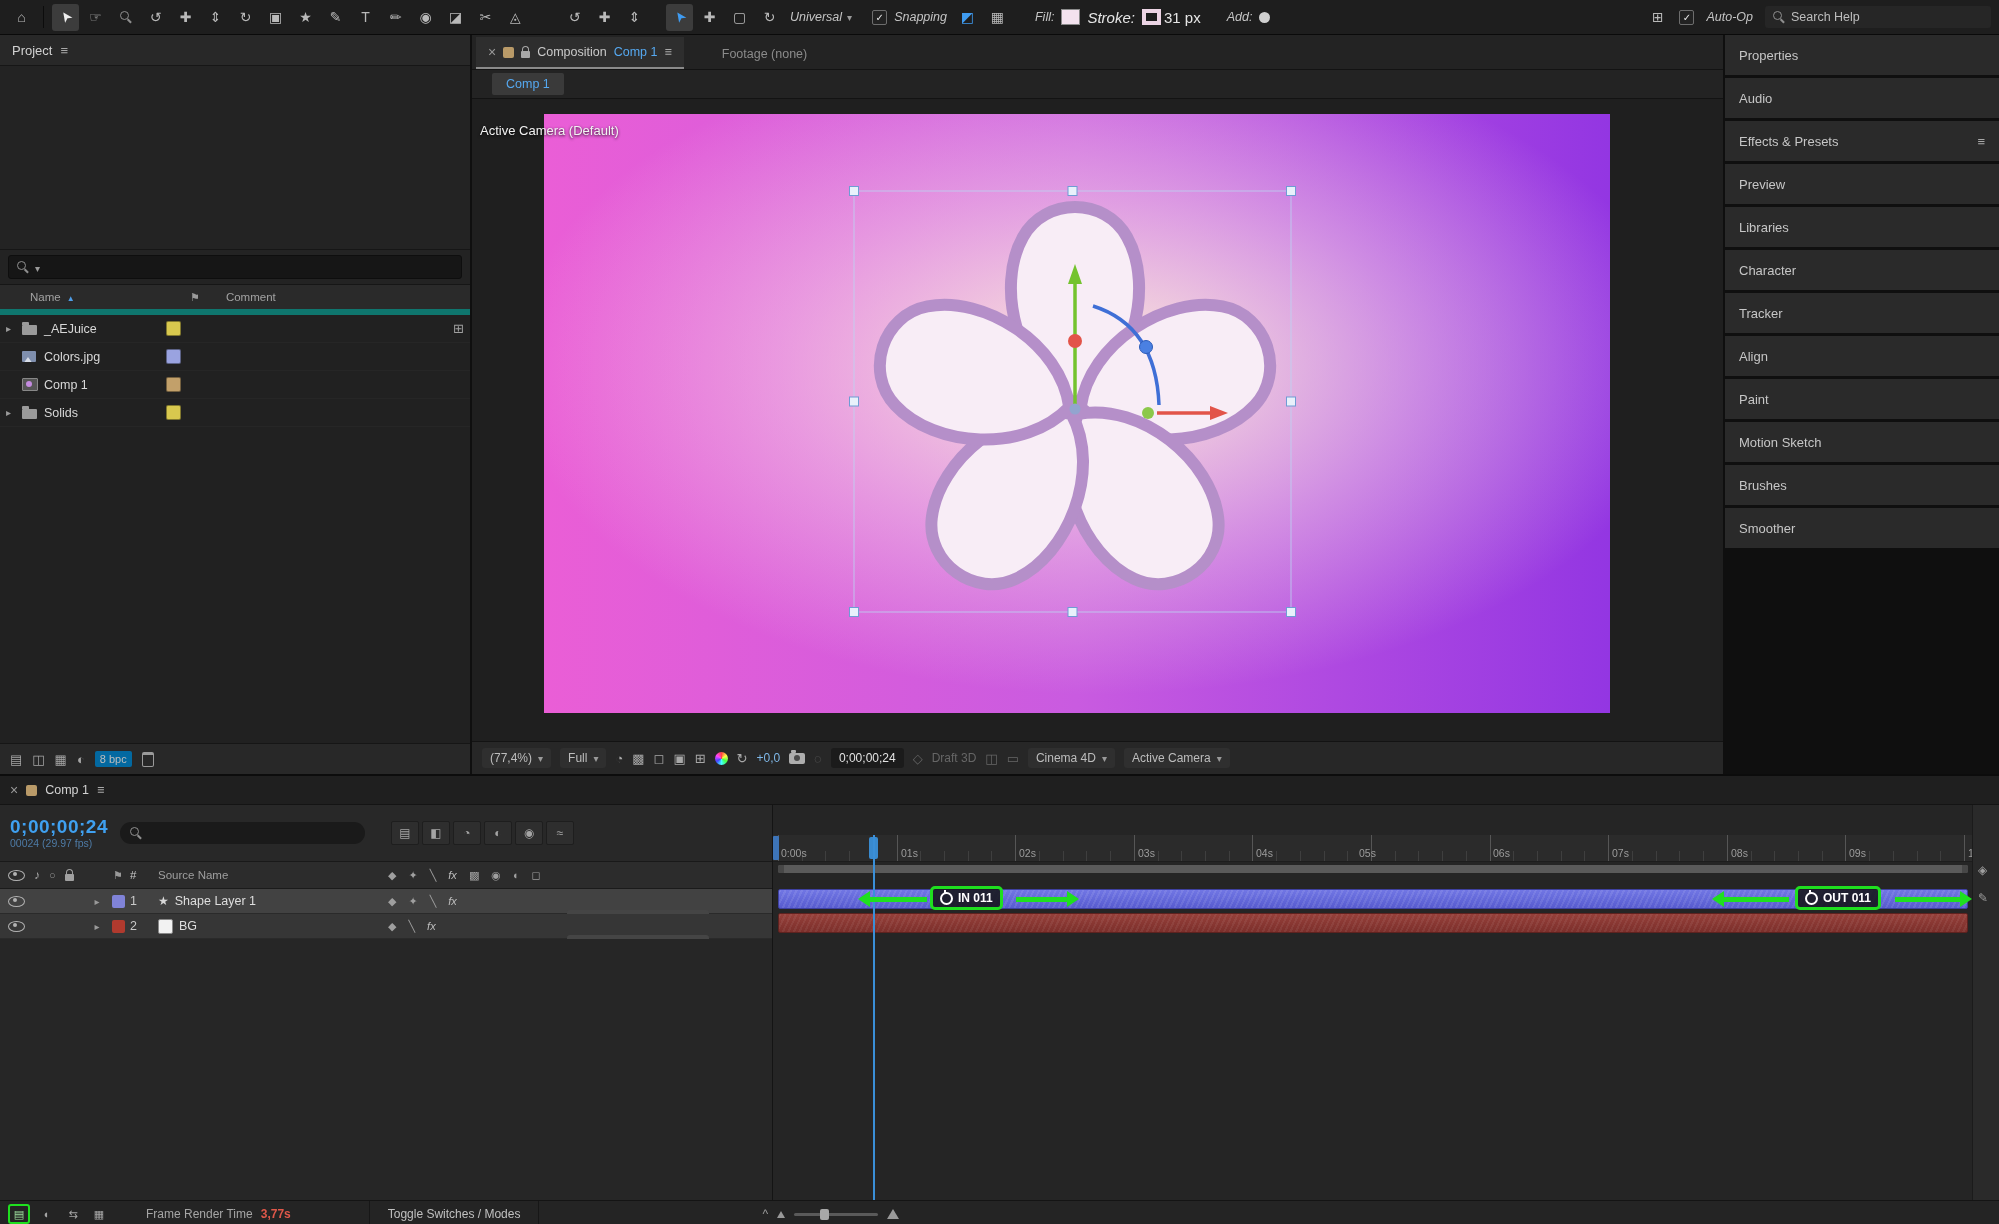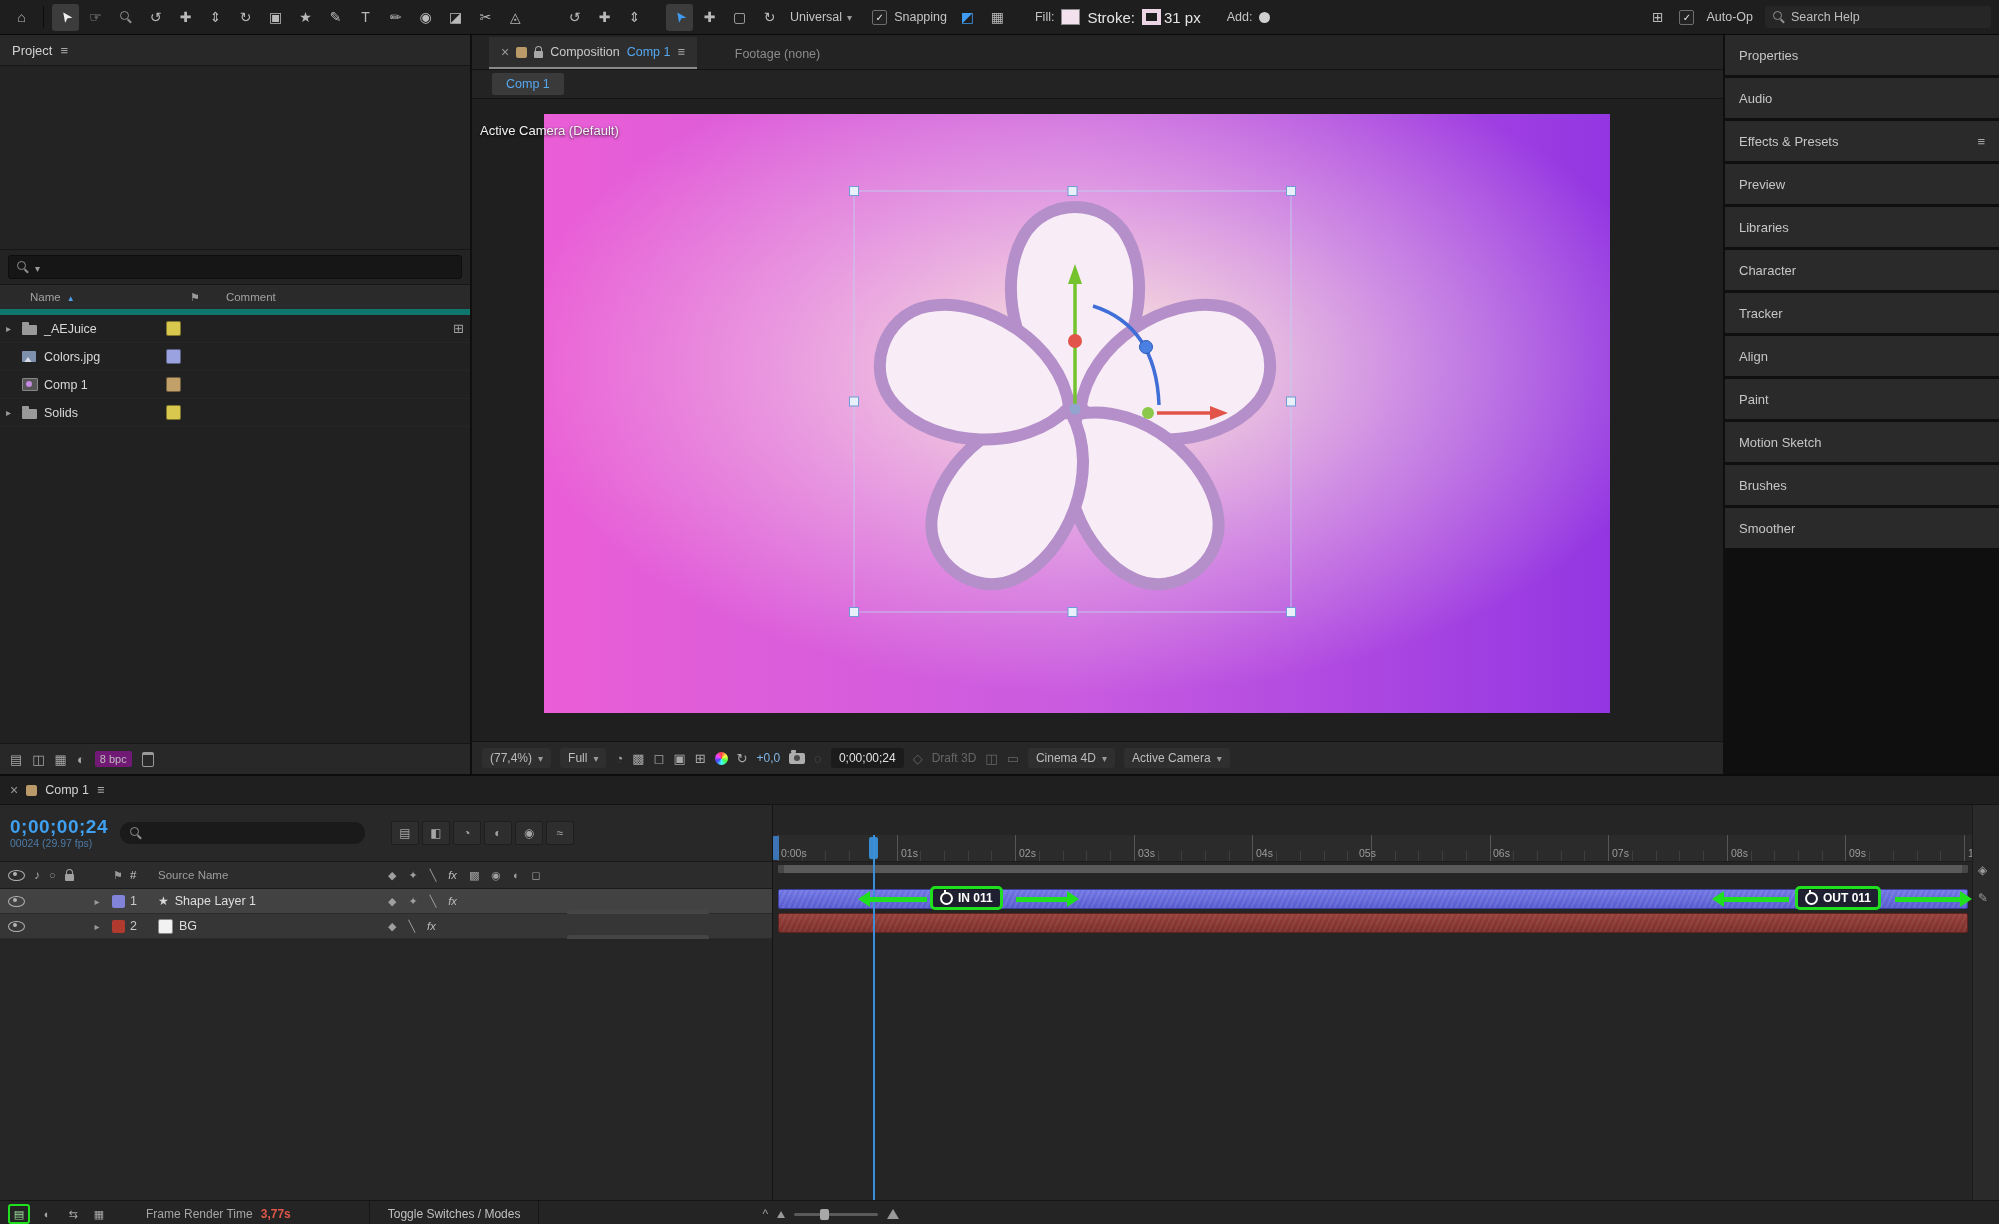--- a/index.html
+++ b/index.html
@@ -10,21 +10,21 @@
   
   .toolbar{height:34px;background:#1e1e1e;border-bottom:1px solid #0a0a0a;display:flex;align-items:center;
            padding:0 8px;gap:3px;flex:0 0 34px;}
   .tb-icon{width:27px;height:27px;border-radius:3px;display:flex;align-items:center;justify-content:center;
            color:#b9b9b9;font-size:14px;}
   .tb-icon.pressed{background:#3c3c3c;color:#efefef;}
   .tb-icon.blue{color:#3f9bf0;}
   .rot-nw{transform:rotate(-125deg);}
   .tb-sep{width:1px;height:22px;background:#0c0c0c;margin:0 5px;}
   .tb-gap{width:26px;}
-  .tb-label{display:flex;align-items:center;gap:5px;color:#c4c4c4;font-size:12.5px;padding:0 4px;}
+  .tb-label{display:flex;align-items:center;gap:5px;color:#c4c4c4;font-size:12.5px;padding:0 4px;font-style:italic;}
   .caret::before{content:"▾";font-size:10px;color:#9a9a9a;}
   .chk{width:13px;height:13px;border:1px solid #6d6d6d;background:#222;border-radius:2px;color:#e8e8e8;
        font-size:10px;display:flex;align-items:center;justify-content:center;}
   .chk::before{content:"✓";}
   .fill-swatch{width:17px;height:14px;background:#f3e2ee;border:1px solid #8a8a8a;}
   .stroke-swatch{width:17px;height:14px;border:4px solid #ecd4e4;background:#1e1e1e;box-sizing:border-box;width:19px;height:16px;}
   .px-blue{color:#e5e5e5;font-size:15px;}
   .add-dot{width:11px;height:11px;border-radius:50%;background:#cfcfcf;}
   .mag{position:relative;width:12px;height:12px;display:inline-block;flex:0 0 12px;}
   .mag::before{content:"";position:absolute;width:7px;height:7px;border:1.5px solid #8f8f8f;border-radius:50%;left:0;top:0;}
@@ -67,27 +67,27 @@
   .pr-name{width:122px;}
   .pr-swatch{width:13px;height:13px;border-radius:2px;border:1px solid rgba(0,0,0,.4);}
   .sw-yellow{background:#d8c84e;}
   .sw-lav{background:#9aa3e0;}
   .sw-tan{background:#c2a06a;}
   .pr-right{margin-left:auto;color:#9f9f9f;}
   .net-ic::before{content:"⊞";font-size:13px;}
   .proj-bottom{margin-top:auto;height:30px;background:#282828;border-top:1px solid #161616;display:flex;
                align-items:center;gap:10px;padding:0 10px;color:#a5a5a5;}
   .pb-ic{font-size:13px;color:#a5a5a5;}
-  .bpc-chip{font-size:11px;color:#bdbdbd;background:#701a75;border-radius:2px;padding:2px 5px;}
+  .bpc-chip{font-size:11px;color:#bdbdbd;background:#0369a1;border-radius:2px;padding:2px 5px;}
   .trash-ic{width:10px;height:11px;border:1.5px solid #9a9a9a;border-top:3px solid #9a9a9a;border-radius:2px;}
 
   
   .comp-panel{flex:1;display:flex;flex-direction:column;background:#202020;}
   .comp-tabbar{height:34px;background:#232323;border-bottom:1px solid #131313;display:flex;align-items:flex-end;
-               padding:0 17px;gap:26px;}
+               padding:0 4px;gap:26px;}
   .comp-tab{height:30px;display:flex;align-items:center;gap:7px;padding:0 12px;font-size:12.5px;color:#c9c9c9;}
   .comp-tab.active{background:#2e2e2e;border-bottom:2px solid #8a8a8a;}
   .comp-tab.inactive{color:#8b8b8b;}
   .tab-chip{width:11px;height:11px;background:#b99a68;border-radius:2px;}
   .lock-ic{width:9px;height:7px;background:#a8a8a8;border-radius:1px;position:relative;margin-top:5px;}
   .lock-ic::before{content:"";position:absolute;left:1px;top:-5px;width:5px;height:5px;border:1.5px solid #a8a8a8;
                    border-bottom:none;border-radius:4px 4px 0 0;}
   .blue-txt{color:#55a8f0;}
   .comp-subtabs{height:28px;background:#232323;display:flex;align-items:center;padding:0 20px;border-bottom:1px solid #131313;}
   .subtab{background:#3a3a3a;color:#55a8f0;font-size:12.5px;padding:4px 14px;border-radius:2px;}

